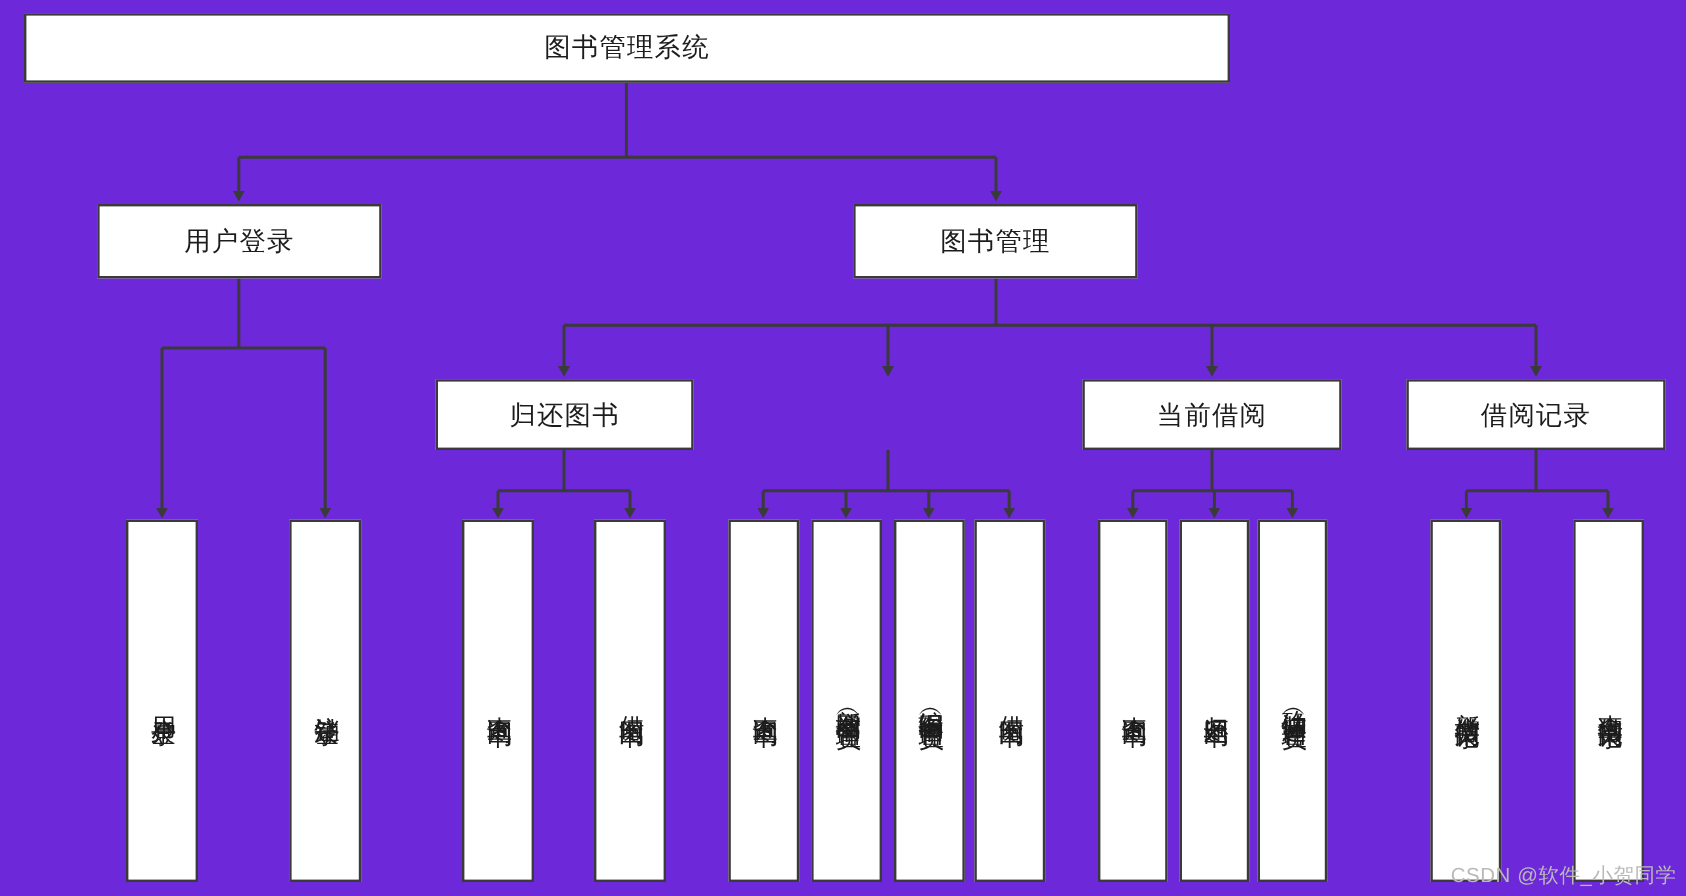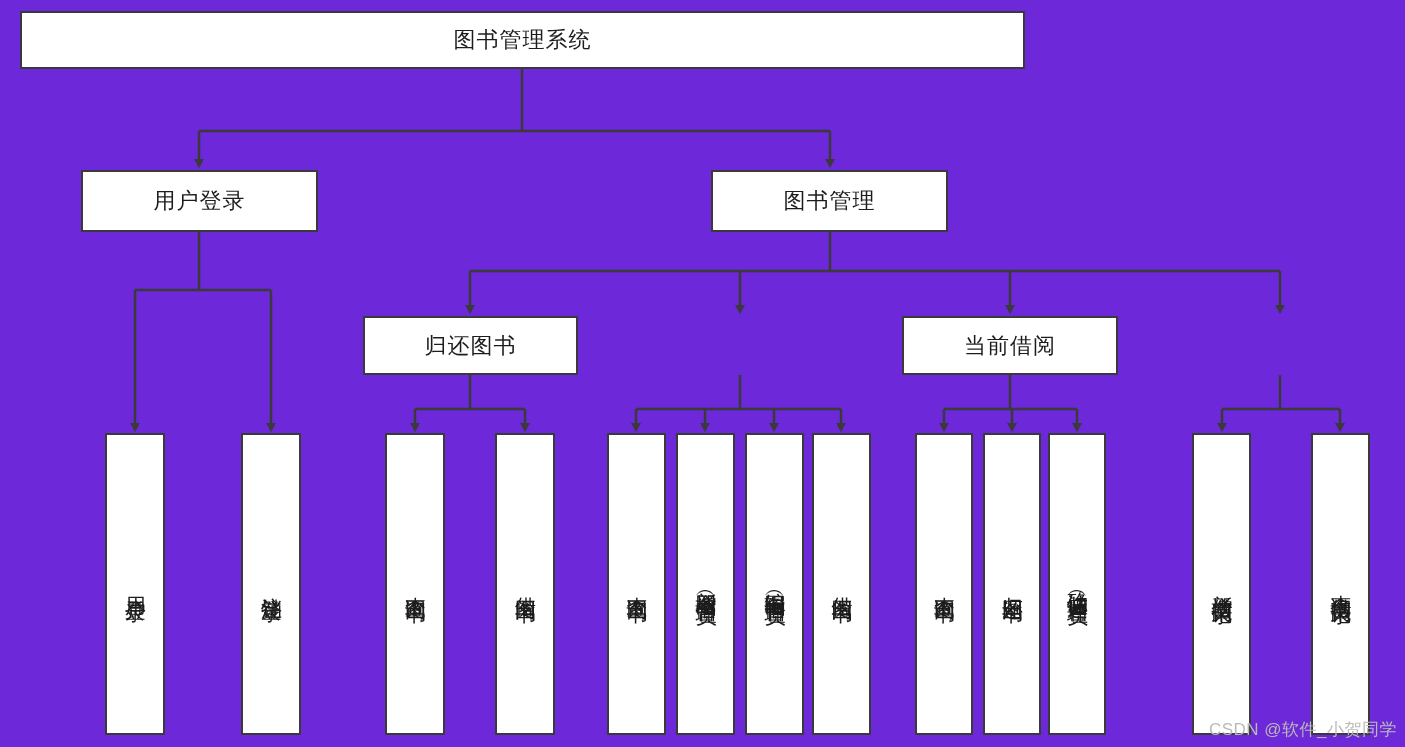--- a/index.html
+++ b/index.html
@@ -129,20 +129,23 @@
   <div class="node horiz" style="left:711px; top:170px; width:237px; height:62px;">
     <span>图书管理</span>
   </div>
 
   <div class="node horiz" style="left:363px; top:316px; width:215px; height:59px;">
     <span>归还图书</span>
   </div>
   <div class="node horiz" style="left:902px; top:316px; width:216px; height:59px;">
     <span>当前借阅</span>
   </div>
+  <div class="node horiz" style="left:1172px; top:316px; width:216px; height:59px;">
+    <span>借阅记录</span>
+  </div>
 
   <div class="node vert" style="left:105px; top:433px; width:60px; height:302px;">
     <span class="vtext">用户登录</span>
   </div>
   <div class="node vert" style="left:241px; top:433px; width:60px; height:302px;">
     <span class="vtext">注销登录</span>
   </div>
 
   <div class="node vert" style="left:385px; top:433px; width:60px; height:302px;">
     <span class="vtext">查询图书</span>

